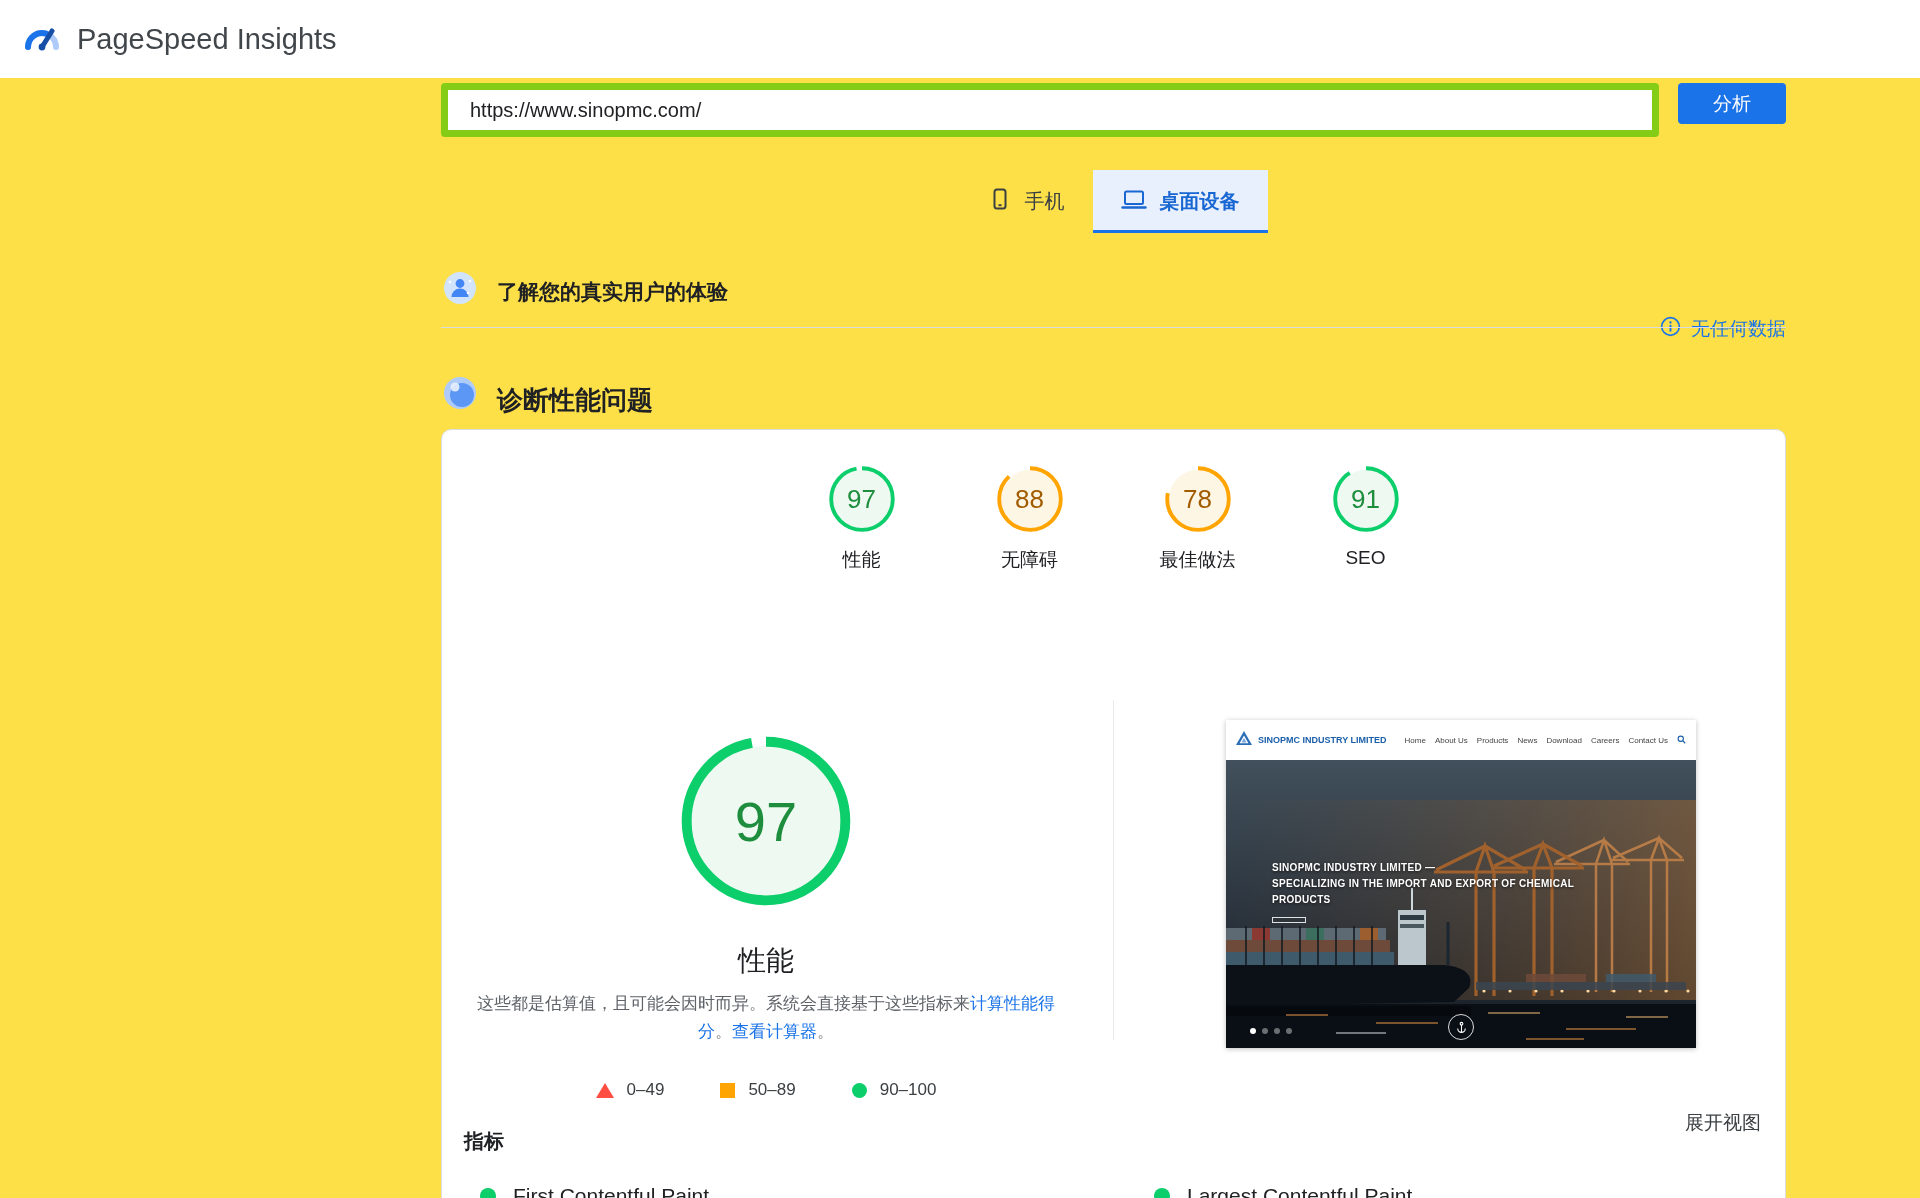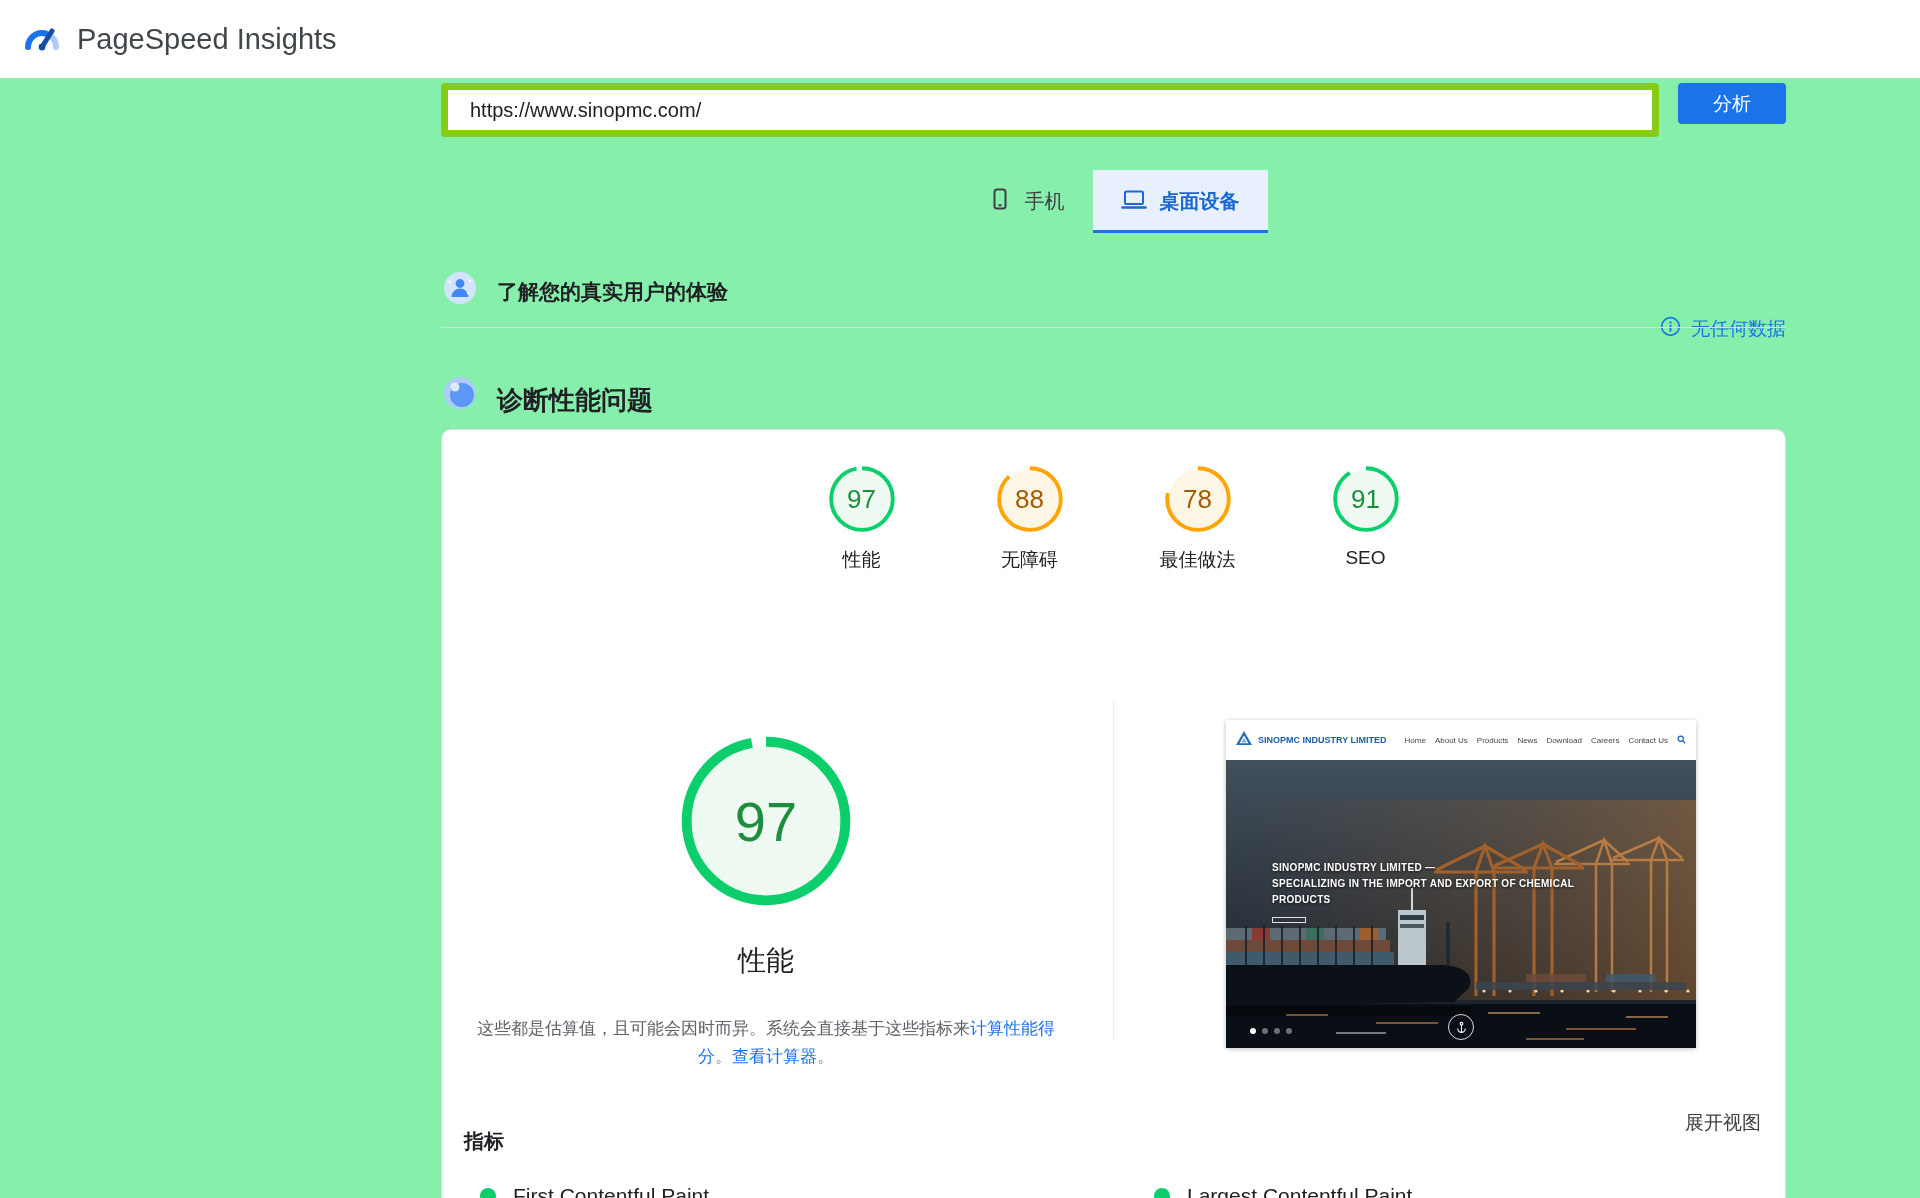--- a/index.html
+++ b/index.html
@@ -1,17 +1,17 @@
 <!DOCTYPE html>
 <html><head>
 <meta charset="utf-8">
 <style>
   * { box-sizing: border-box; margin: 0; padding: 0; }
   body { margin: 0; background: #fff; font-family: "Liberation Sans", "DejaVu Sans", sans-serif; }
-  .page { position: relative; width: 1920px; height: 1198px; background: #86efac; overflow: hidden; }
+  .page { position: relative; width: 1920px; height: 1198px; background: #fde047; overflow: hidden; }
 
   
   .app-header { position: absolute; top: 0; left: 0; width: 100%; height: 78px; background: #fff; display: flex; align-items: center; padding-left: 22px; gap: 15px; }
   .app-title { font-size: 29px; color: #41464b; }
 
   
   .url-input { position: absolute; left: 441px; top: 83px; width: 1218px; height: 54px; border: 7px solid #84cc16; border-radius: 4px; font-size: 20px; color: #202124; padding: 0 22px; outline: none; font-family: inherit; }
   .analyze-btn { position: absolute; left: 1678px; top: 83px; width: 108px; height: 41px; background: #1a73e8; color: #fff; font-size: 19px; border: none; border-radius: 4px; cursor: pointer; font-family: inherit; }
 
   
@@ -45,21 +45,21 @@
   .scores { position: absolute; top: 36px; left: 0; width: 100%; display: flex; justify-content: center; gap: 46px; }
   .score-cell { width: 122px; display: flex; flex-direction: column; align-items: center; cursor: pointer; }
   .score-cell .gauge { width: 66px; height: 66px; }
   .score-cell .gauge-num { font-size: 26px; }
   .score-label { margin-top: 15px; font-size: 19px; color: #202124; }
 
   .big-gauge { position: absolute; left: 239px; top: 306px; width: 170px; height: 170px; }
   .big-gauge .gauge-num { font-size: 56px; }
   .big-label { position: absolute; left: 239px; top: 512px; width: 170px; text-align: center; font-size: 28px; color: #202124; }
 
-  .disclaimer { position: absolute; left: 34px; top: 560px; width: 580px; text-align: center; font-size: 17px; line-height: 28px; color: #5f6368; margin-top: 25px; }
+  .disclaimer { position: absolute; left: 34px; top: 560px; width: 580px; text-align: center; font-size: 17px; line-height: 28px; color: #5f6368; }
   .lnk { color: #1a73e8; text-decoration: none; cursor: pointer; }
 
   .legend { position: absolute; left: 34px; top: 650px; width: 580px; display: flex; justify-content: center; gap: 56px; }
   .legend-item { display: flex; align-items: center; gap: 13px; font-size: 17px; color: #3c4043; }
   .mk { display: inline-block; }
   .mk-triangle { width: 0; height: 0; border-left: 9px solid transparent; border-right: 9px solid transparent; border-bottom: 15px solid #ff4e42; }
   .mk-square { width: 15px; height: 15px; background: #ffa400; }
   .mk-circle { width: 15px; height: 15px; border-radius: 50%; background: #0cce6b; }
 
   .v-divider { position: absolute; left: 671px; top: 270px; width: 1px; height: 340px; background: #e8eaed; }
@@ -209,20 +209,34 @@
       <svg viewBox="0 0 120 120">
           <circle class="gauge-bg" cx="60" cy="60" r="53"></circle>
           <circle class="gauge-arc" cx="60" cy="60" r="56" style="stroke: rgb(12, 206, 107); stroke-dasharray: 341.3, 351.9;"></circle>
         </svg>
       <div class="gauge-num">97</div>
     </div>
     <div class="big-label">性能</div>
 
     <p class="disclaimer"><span>这些都是估算值，且可能会因时而异。系统会直接基于这些指标来</span><a class="lnk">计算性能得分</a><span>。</span><a class="lnk">查看计算器</a><span>。</span></p>
 
+    <div class="legend">
+      <div class="legend-item">
+        <span class="mk mk-triangle"></span>
+        <span>0–49</span>
+      </div>
+      <div class="legend-item">
+        <span class="mk mk-square"></span>
+        <span>50–89</span>
+      </div>
+      <div class="legend-item">
+        <span class="mk mk-circle"></span>
+        <span>90–100</span>
+      </div>
+    </div>
 
     <div class="v-divider"></div>
 
     <div class="thumb">
       <div class="thumb-header">
         <span>
           <svg width="16" height="14" viewBox="0 0 16 14">
               <polygon points="8,0 16,14 0,14" fill="#2a6db5"></polygon>
               <polygon points="8,4.5 12.4,12.2 3.6,12.2" fill="#fff"></polygon>
               <polygon points="8,7 10.5,11.4 5.5,11.4" fill="#7aa7d9"></polygon>

